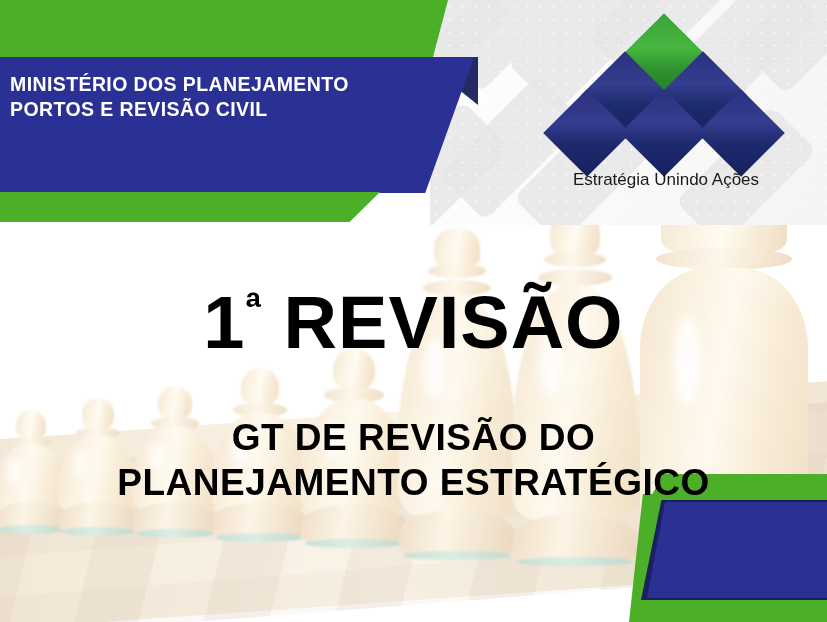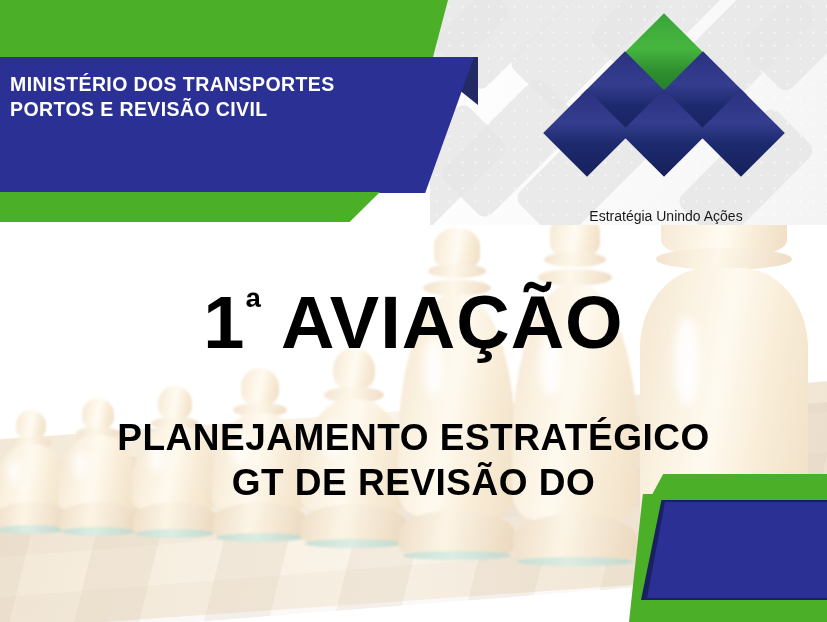--- a/index.html
+++ b/index.html
@@ -246,25 +246,24 @@
   }
   .dia.green {
     background: linear-gradient(135deg,#3aa33a 0%, #46b63f 40%, #2f8f2f 66%, #1f7a26 100%);
   }
   .logo-tagline {
     position: absolute;
     left: 546px;
     top: 170px;
     width: 240px;
     text-align: center;
-    font-size: 14px;
+    font-size: 17px;
     color: #1a1a1a;
     z-index: 15;
     white-space: nowrap;
-    margin-top: 38px;
   }
 
   
   .headline {
     position: absolute;
     left: 0;
     top: 286px;
     width: 827px;
     text-align: center;
     font-size: 74px;
@@ -440,34 +439,34 @@
     <div class="dia" style="left:77px; top:76px;"></div>
     <div class="dia" style="left:154px;top:76px;"></div>
   </div>
   <div class="logo-tagline">Estratégia Unindo Ações</div>
 
   <div class="band-green-top"></div>
   <div class="accent-triangle"></div>
   <div class="band-blue"></div>
 
   <div class="ministry-title">
-    <span class="l1">MINISTÉRIO DOS TRANSPORTES</span>
+    <span class="l1">MINISTÉRIO DOS PLANEJAMENTO</span>
     <span class="l2">PORTOS E REVISÃO CIVIL</span>
   </div>
 
   <div class="band-green-sec"></div>
 
   <div class="headline">
     <span>1</span><span class="ord">ª</span>
-    <span>AVIAÇÃO</span>
+    <span>REVISÃO</span>
   </div>
 
   <div class="subhead">
+    <span>GT DE REVISÃO DO</span>
     <span>PLANEJAMENTO ESTRATÉGICO</span>
-    <span>GT DE REVISÃO DO</span>
   </div>
 
   <div class="ribbon-green-a"></div>
   <div class="ribbon-green-b"></div>
   <div class="ribbon-navy-edge"></div>
   <div class="ribbon-blue"></div>
 
 </div>
 
 </body></html>

